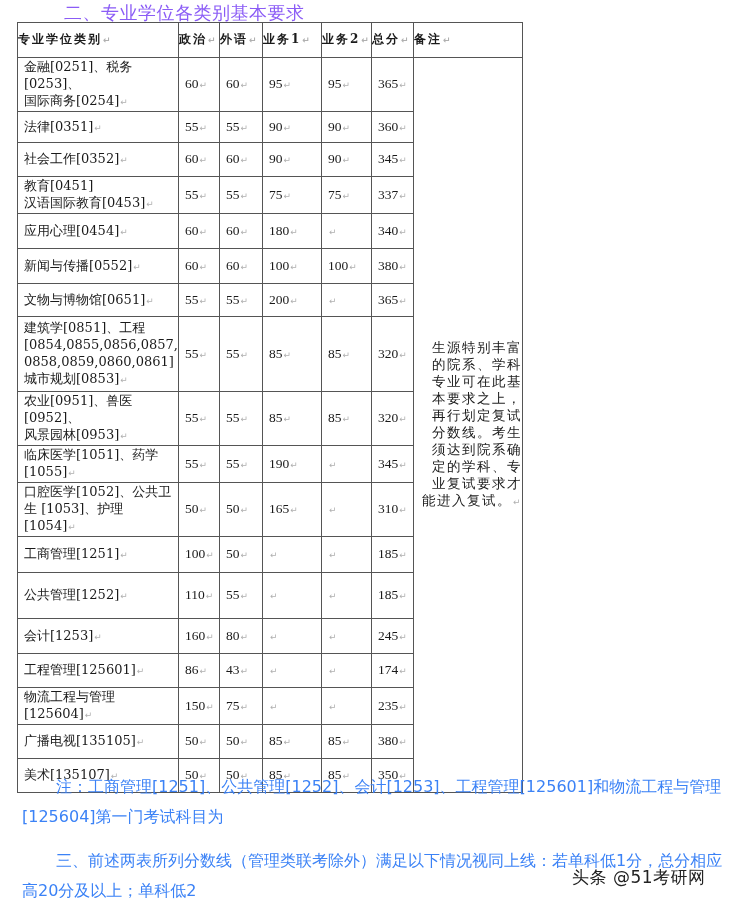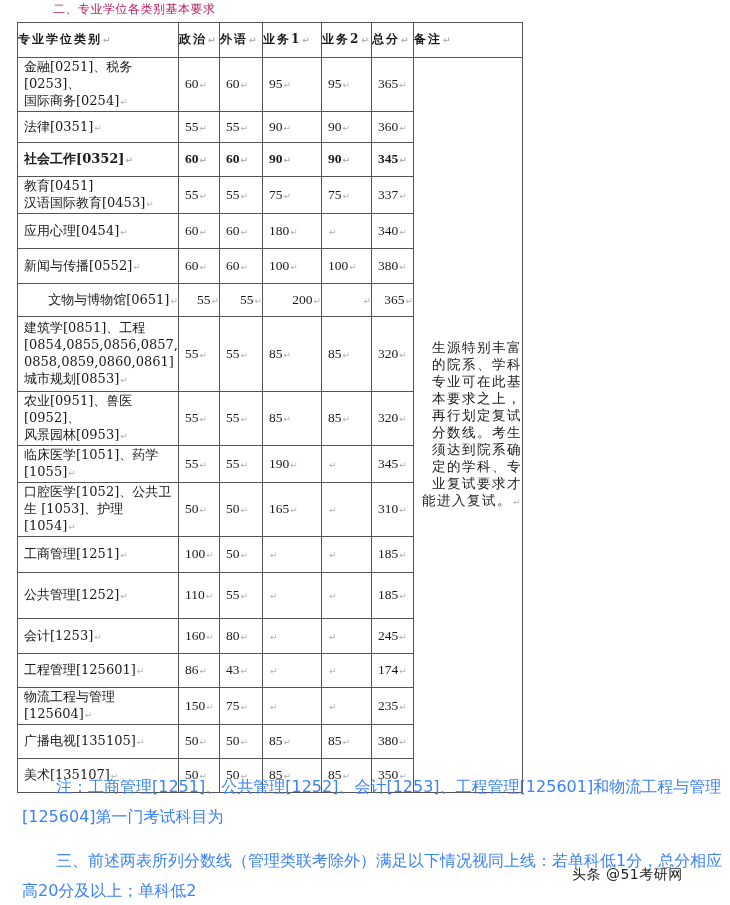--- a/index.html
+++ b/index.html
@@ -1,33 +1,33 @@
 <!DOCTYPE html>
 <html><head>
   <meta charset="utf-8">
   <style>
     html, body { margin:0; padding:0; background:#ffffff; }
     body { width:730px; height:905px; position:relative; overflow:hidden;
            font-family:"DejaVu Serif","Liberation Serif",serif; color:#1a1a1a; }
-    .section-title { position:absolute; left:53px; top:1px; font-family:"DejaVu Sans","Liberation Sans",sans-serif;
-                     font-size:12px; color:#be185d; letter-spacing:0.5px; }
+    .section-title { position:absolute; left:64px; top:1px; font-family:"DejaVu Sans","Liberation Sans",sans-serif;
+                     font-size:18px; color:#8b5cf6; letter-spacing:0.5px; }
     table.req { position:absolute; left:17px; top:22px; border-collapse:collapse; table-layout:fixed;
                 border:1.5px solid #666; }
     table.req td, table.req th { border:1px solid #555; padding:0 0 0 6px; font-size:13.5px; vertical-align:middle;
                                  line-height:17px; overflow:hidden; }
     table.req th { font-weight:bold; text-align:left; padding:0; font-size:12px; letter-spacing:2px; height:34px; }
     table.req td.cat { font-size:13px; line-height:17px; padding-left:6px; }
     td.num { font-family:"Liberation Serif","DejaVu Serif",serif; font-size:14px; }
     td.remark { font-size:12.5px; line-height:19px; padding:0 4px 0 8px; vertical-align:middle; letter-spacing:1.5px;text-align:right; }
     .pm { color:#b0b0b0; font-size:9px; margin-left:1px; font-family:"DejaVu Sans",sans-serif; }
     .note { position:absolute; left:22px; font-family:"DejaVu Sans","Liberation Sans",sans-serif;
             font-size:16px; color:#3b82f6; line-height:30px; width:705px;margin-top:20px; }
     .note .indent { display:inline-block; width:34px; }
     .watermark { position:absolute; left:572px; top:866px; font-family:"DejaVu Sans","Liberation Sans",sans-serif;
-                 font-size:14px; color:#222; text-shadow:0 0 2px #fff, 0 0 3px #fff; letter-spacing:0.5px; }
+                 font-size:17px; color:#222; text-shadow:0 0 2px #fff, 0 0 3px #fff; letter-spacing:0.5px; }
   </style>
 </head>
 <body>
 
 <div class="section-title">二、专业学位各类别基本要求</div>
 
 <table class="req">
   <colgroup>
     <col style="width:161px">
       <col style="width:41px">
@@ -64,21 +64,21 @@
       <tr style="height: 31px;">
         <td class="cat">
           <div><span>法律[0351]</span><span class="pm">↵</span></div>
         </td>
         <td class="num"><span>55</span><span class="pm">↵</span></td>
         <td class="num"><span>55</span><span class="pm">↵</span></td>
         <td class="num"><span>90</span><span class="pm">↵</span></td>
         <td class="num"><span>90</span><span class="pm">↵</span></td>
         <td class="num"><span>360</span><span class="pm">↵</span></td>
       </tr>
-      <tr style="height: 34px; font-weight: bold;">
+      <tr style="height: 34px;">
         <td class="cat">
           <div><span>社会工作[0352]</span><span class="pm">↵</span></div>
         </td>
         <td class="num"><span>60</span><span class="pm">↵</span></td>
         <td class="num"><span>60</span><span class="pm">↵</span></td>
         <td class="num"><span>90</span><span class="pm">↵</span></td>
         <td class="num"><span>90</span><span class="pm">↵</span></td>
         <td class="num"><span>345</span><span class="pm">↵</span></td>
       </tr>
       <tr style="height: 36px;">
@@ -105,21 +105,21 @@
       <tr style="height: 35px;">
         <td class="cat">
           <div><span>新闻与传播[0552]</span><span class="pm">↵</span></div>
         </td>
         <td class="num"><span>60</span><span class="pm">↵</span></td>
         <td class="num"><span>60</span><span class="pm">↵</span></td>
         <td class="num"><span>100</span><span class="pm">↵</span></td>
         <td class="num"><span>100</span><span class="pm">↵</span></td>
         <td class="num"><span>380</span><span class="pm">↵</span></td>
       </tr>
-      <tr style="height: 33px; text-align: right;">
+      <tr style="height: 33px;">
         <td class="cat">
           <div><span>文物与博物馆[0651]</span><span class="pm">↵</span></div>
         </td>
         <td class="num"><span>55</span><span class="pm">↵</span></td>
         <td class="num"><span>55</span><span class="pm">↵</span></td>
         <td class="num"><span>200</span><span class="pm">↵</span></td>
         <td class="num"><span></span><span class="pm">↵</span></td>
         <td class="num"><span>365</span><span class="pm">↵</span></td>
       </tr>
       <tr style="height: 75px;">

